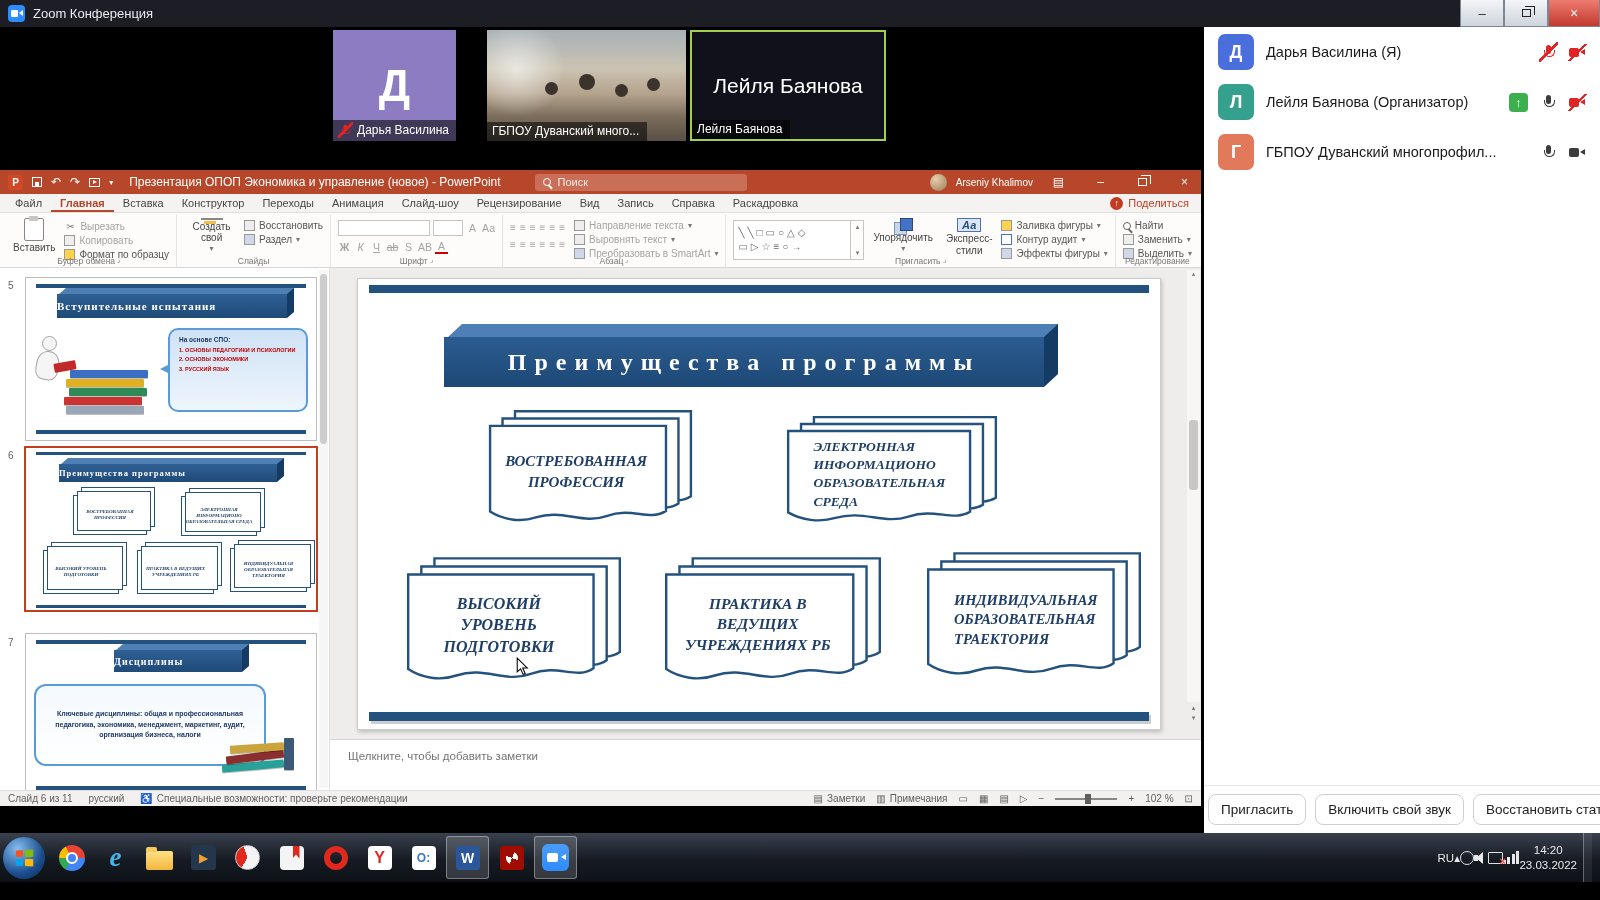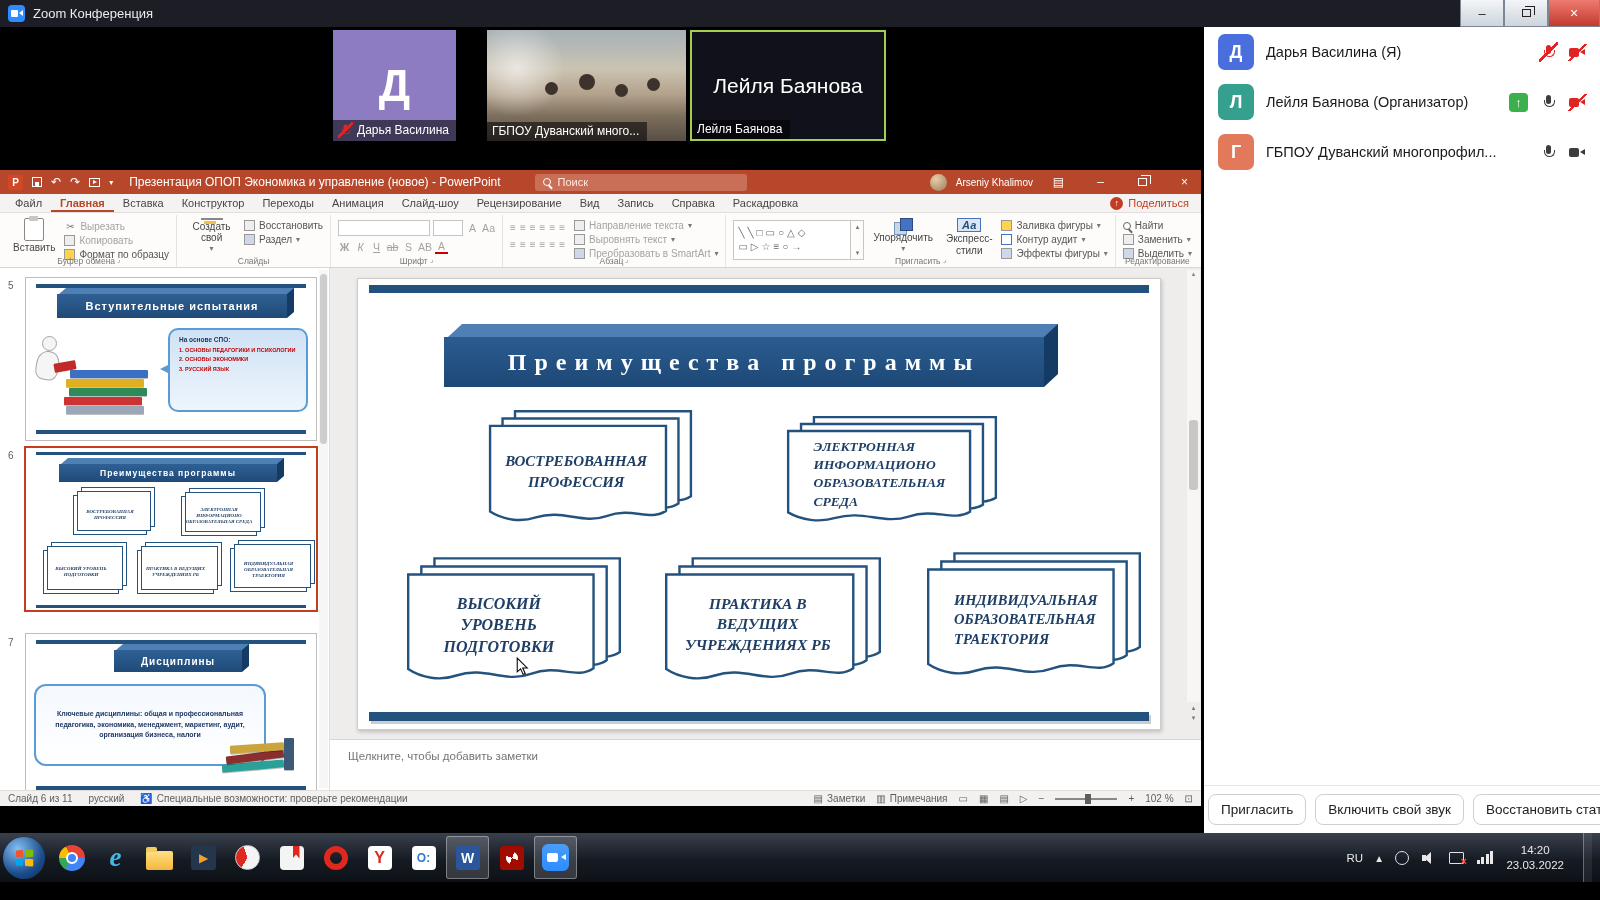--- a/index.html
+++ b/index.html
@@ -105,21 +105,21 @@
   .ic-arrange::after{content:"";position:absolute;left:6px;top:0;width:11px;height:11px;background:#4472c4;border:1px solid #2c4a80}
   .ic-qs{width:24px;height:20px;border:1px solid #4472c4;background:#dce6f4;display:flex;align-items:center;justify-content:center;font-size:11px;color:#24527e;font-style:italic;font-weight:bold}
   
   .tpanel{position:absolute;left:0;top:98px;width:330px;height:522px;background:#fff;overflow:hidden;border-right:1px solid #e1dfdd}
   .tscroll{position:absolute;right:1px;top:2px;width:9px;height:518px;background:#f6f6f6}
   .tscroll::after{content:"";position:absolute;left:1px;right:1px;top:4px;height:170px;background:#cdcdcd;border-radius:4px}
   .tnum{position:absolute;left:8px;font-size:10px;color:#605e5c}
   .thumb{position:absolute;left:25px;width:292px;height:164px;background:#fff;border:1px solid #bfbdbb;overflow:hidden;cursor:pointer}
   .thumb.sel{left:24px;width:294px;height:166px;border:2px solid #c43e1c}
   .sline{position:absolute;left:10px;right:10px;height:4px;background:#24527e}
-  .mb{position:absolute;background:linear-gradient(180deg,#2f6094,#1f4a78);color:#fff;display:flex;align-items:center;justify-content:center;font-family:Liberation Sans, sans-serif;font-weight:bold;letter-spacing:1px;z-index:1}
+  .mb{position:absolute;background:linear-gradient(180deg,#2f6094,#1f4a78);color:#fff;display:flex;align-items:center;font-family:Liberation Serif, serif;font-weight:bold;letter-spacing:1px;z-index:1}
   .mb::before{content:"";position:absolute;left:2px;right:-7px;top:-6px;height:6px;background:#4f80b5;clip-path:polygon(7px 0,100% 0,100% 100%,0 100%)}
   .mb::after{content:"";position:absolute;right:-7px;top:-6px;bottom:0;width:7px;background:#143b63;clip-path:polygon(0 6px,100% 0,100% calc(100% - 6px),0 100%)}
   .callout{position:absolute;border:2px solid #5b9bd5;border-radius:10px;background:linear-gradient(180deg,#cfe2f5,#eef5fc);padding:6px 6px 4px 9px}
   .callout::before{content:"";position:absolute;left:-10px;top:34px;border-top:5px solid transparent;border-bottom:5px solid transparent;border-right:10px solid #5b9bd5}
   .co-title{font-size:6.5px;font-weight:bold;color:#1f3864;margin-bottom:3px}
   .co-item{font-size:5.5px;font-weight:bold;color:#c00000;line-height:1.7}
   .bookbar{position:absolute;height:8px;width:78px;border-radius:1px;box-shadow:0 1px 0 rgba(0,0,0,.25)}
   .phead2{position:absolute;width:15px;height:15px;border-radius:50%;background:#f5f5f5;border:1px solid #a5a5a5}
   .pbody2{position:absolute;width:23px;height:29px;background:#f5f5f5;border:1px solid #a5a5a5;border-radius:45% 45% 35% 35%;transform:rotate(10deg)}
   .rbook{position:absolute;width:22px;height:9px;background:#c22a2a;transform:rotate(-10deg);border-radius:1px}
@@ -171,21 +171,21 @@
   .ic-doc::after{content:"";position:absolute;right:4px;top:0;width:7px;height:13px;background:#e0281e;clip-path:polygon(0 0,100% 0,100% 100%,50% 70%,0 100%)}
   .ic-opera{width:24px;height:24px;border-radius:50%;border:6px solid #e0281e}
   .ic-ysearch{width:24px;height:24px;background:#fff;border-radius:4px;color:#e0281e;font-weight:bold;font-size:16px;display:flex;align-items:center;justify-content:center}
   .ic-okapp{width:24px;height:24px;background:#fff;border-radius:4px;color:#3579c8;font-weight:bold;font-size:12px;display:flex;align-items:center;justify-content:center}
   .ic-word{width:24px;height:24px;background:#2b579a;border-radius:3px;color:#fff;font-weight:bold;font-size:14px;display:flex;align-items:center;justify-content:center}
   .ic-acr{width:24px;height:24px;background:#a00c00;border-radius:3px;position:relative}
   .ic-acr::after{content:"";position:absolute;inset:6px;background:conic-gradient(#fff 0 25%,transparent 0 50%,#fff 0 75%,transparent 0);border-radius:50%;transform:rotate(20deg)}
   .ic-zoomapp{width:27px;height:27px;background:linear-gradient(180deg,#4a9df8,#2d8cff);border-radius:6px;position:relative}
   .ic-zoomapp::before{content:"";position:absolute;left:5px;top:9px;width:11px;height:9px;background:#fff;border-radius:2px}
   .ic-zoomapp::after{content:"";position:absolute;right:3px;top:10px;border-right:5px solid #fff;border-top:3.5px solid transparent;border-bottom:3.5px solid transparent}
-  .tray{margin-left:auto;display:flex;align-items:center;gap:13px;padding-right:8px;color:#e8e8e8;font-size:11.5px}
+  .tray{margin-left:auto;display:flex;align-items:center;padding-right:8px;color:#e8e8e8;font-size:11.5px}
   .tr-circle{width:14px;height:14px;border:1.5px solid #dfe3e8;border-radius:50%}
   .tr-spk{position:relative;width:14px;height:12px}
   .tr-spk::before{content:"";position:absolute;left:0;top:3px;width:4px;height:6px;background:#e8e8e8}
   .tr-spk::after{content:"";position:absolute;left:2px;top:0;border-right:7px solid #e8e8e8;border-top:6px solid transparent;border-bottom:6px solid transparent}
   .tr-net{position:relative;width:15px;height:12px;border:1.5px solid #dfe3e8;border-radius:1px}
   .tr-net .x{position:absolute;right:-4px;bottom:-4px;color:#ff5448;font-size:11px;font-weight:bold;line-height:1}
   .tr-bars{display:flex;align-items:flex-end;gap:1.5px}
   .tr-bars i{width:3px;background:#e8e8e8;display:block}
   .clock{text-align:center;line-height:1.3;font-size:11.5px}
   .sdesk{width:9px;height:49px;border-left:1px solid rgba(255,255,255,.3);background:rgba(255,255,255,.07);margin-left:6px}

